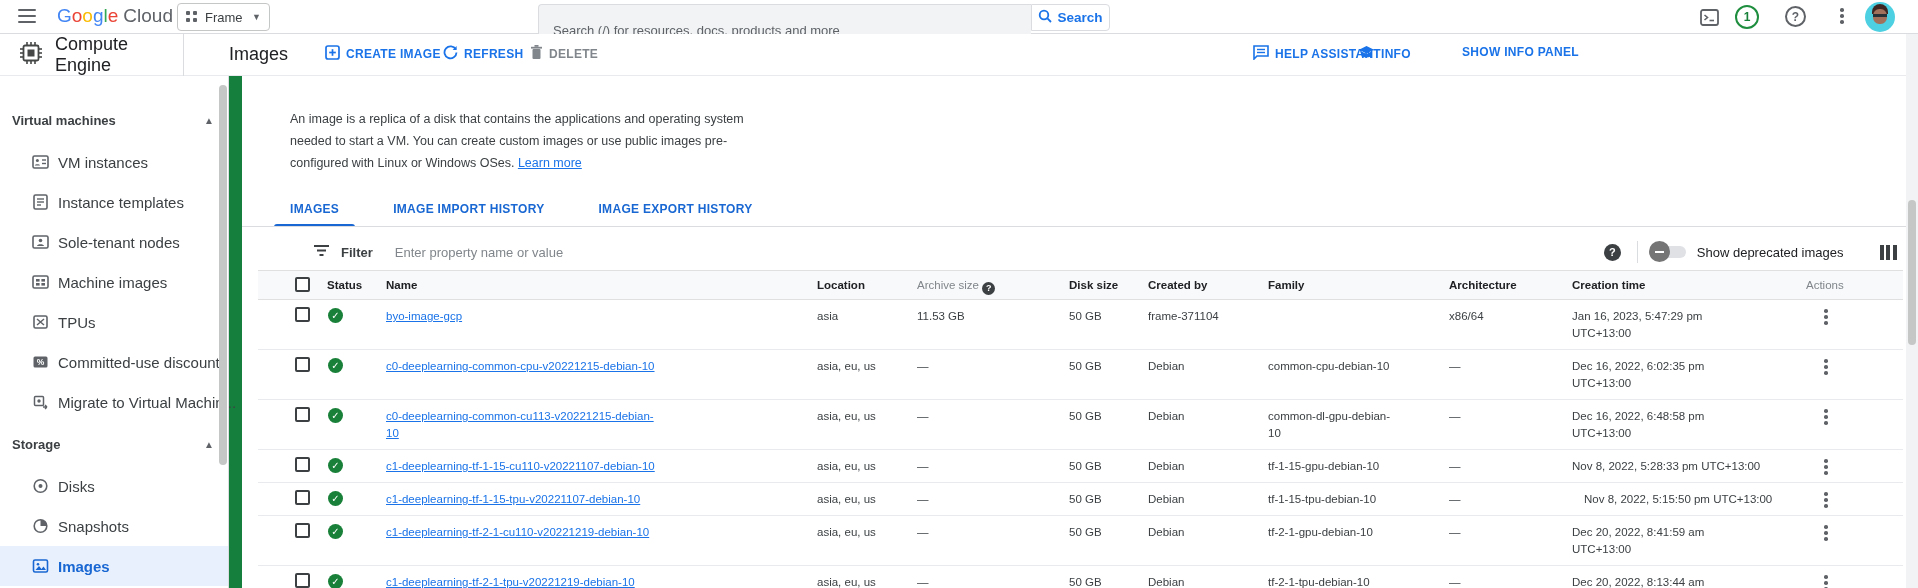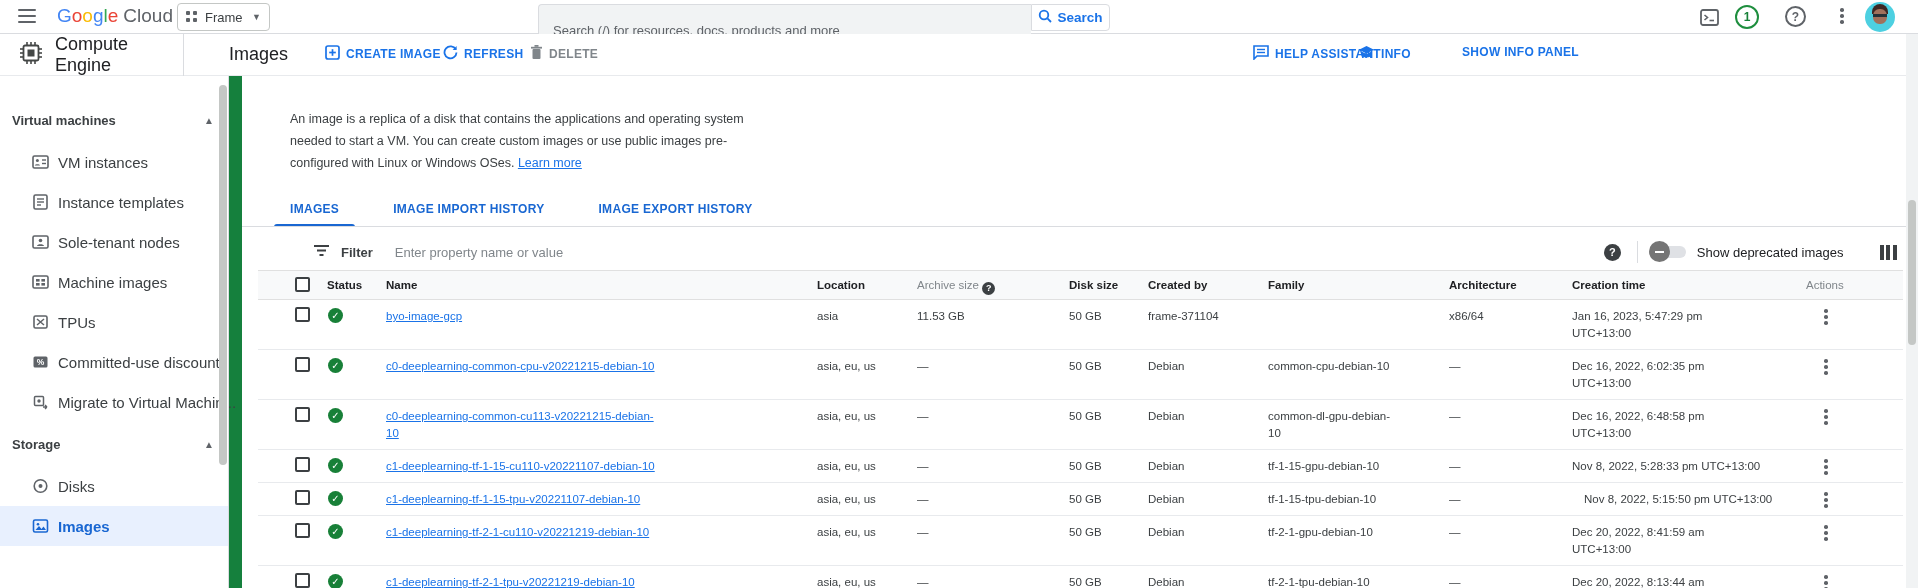--- a/index.html
+++ b/index.html
@@ -312,20 +312,29 @@
       </div>
       <div class="nav-item">
         <span class="ic">
           <svg width="17" height="16" viewBox="0 0 17 16">
             <circle cx="8.5" cy="8" r="6.3" fill="none" stroke="#5f6368" stroke-width="1.6"></circle>
             <circle cx="8.5" cy="8" r="2" fill="#5f6368"></circle>
           </svg>
         </span>
         <span class="nl">Disks</span>
       </div>
+      <div class="nav-item">
+        <span class="ic">
+          <svg width="17" height="16" viewBox="0 0 17 16">
+            <circle cx="8.5" cy="8" r="6.3" fill="none" stroke="#5f6368" stroke-width="1.6"></circle>
+            <path d="M8.5 8V1.7A6.3 6.3 0 0 1 14.8 8z" fill="#5f6368"></path>
+          </svg>
+        </span>
+        <span class="nl">Snapshots</span>
+      </div>
       <div class="nav-item sel">
         <span class="ic">
           <svg width="17" height="16" viewBox="0 0 17 16">
             <rect x="1.5" y="2" width="14" height="12" rx="1.5" fill="none" stroke="#1967d2" stroke-width="1.6"></rect>
             <circle cx="6" cy="6.3" r="1.3" fill="#1967d2"></circle>
             <path d="M3.5 12l3.5-4 2.5 3 2-2.4 2.5 3.4z" fill="#1967d2"></path>
           </svg>
         </span>
         <span class="nl">Images</span>
       </div>

